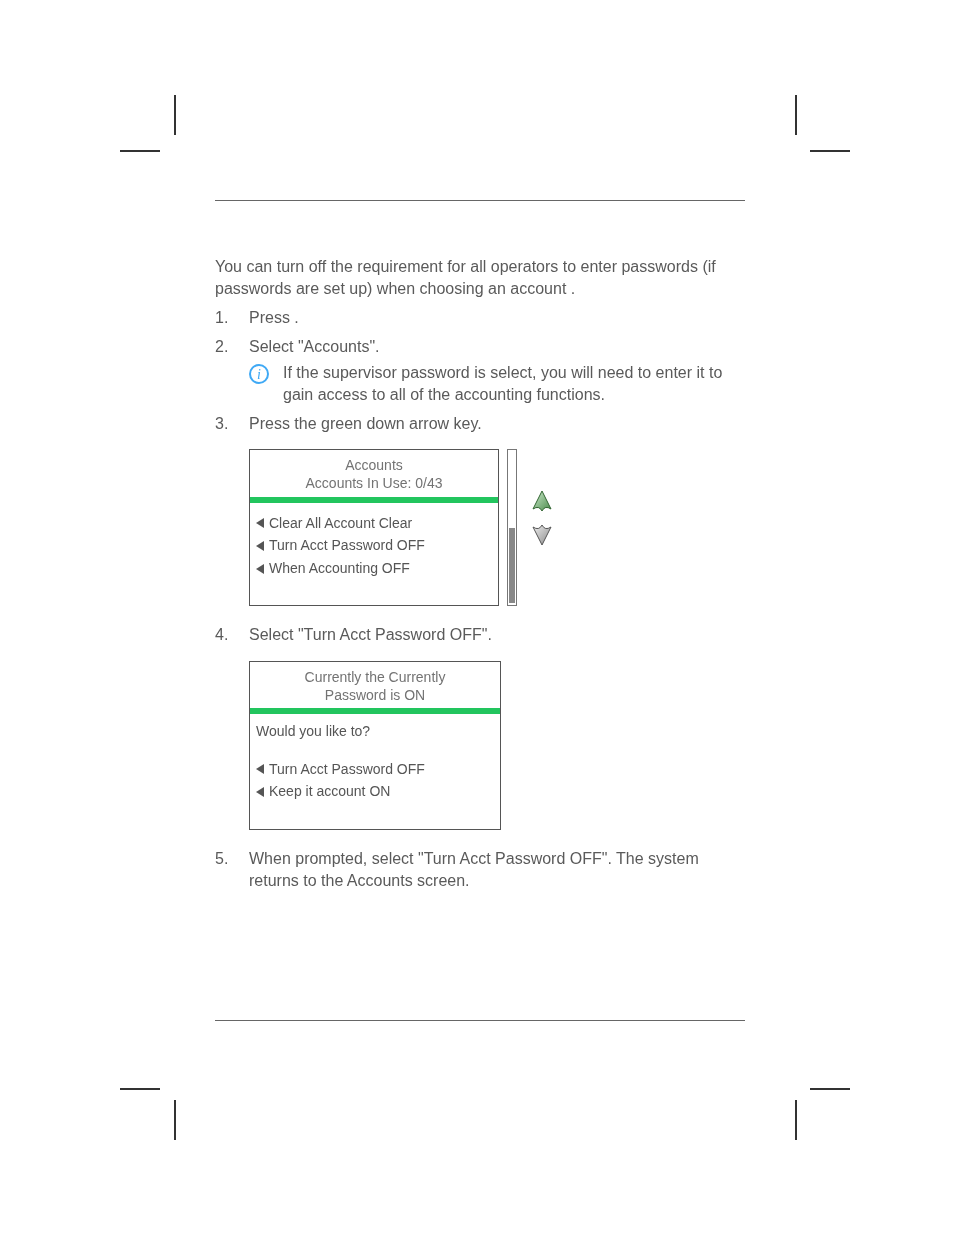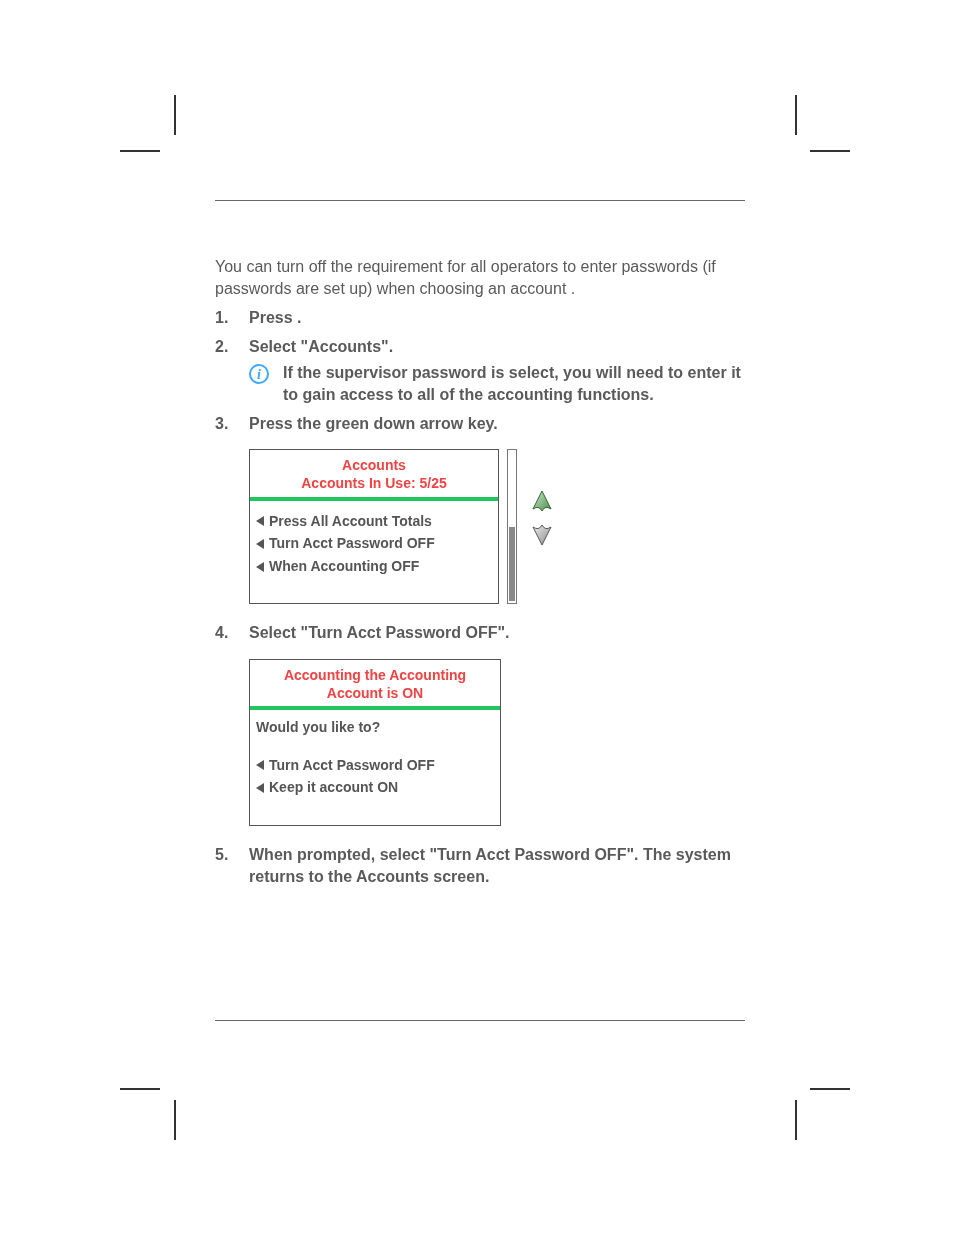--- a/index.html
+++ b/index.html
@@ -18,30 +18,30 @@
   .bl-h { left: 120px; top: 1088px; }
   .br-v { left: 795px; top: 1100px; }
   .br-h { left: 810px; top: 1088px; }
 
   .content { position: absolute; left: 215px; top: 200px; width: 530px; }
   .hr { border: 0; border-top: 1px solid #666; margin-bottom: 55px; }
   .hr2 { position: absolute; left: 215px; top: 1020px; width: 530px; border: 0; border-top: 1px solid #666; }
 
   .intro { font-size: 16px; line-height: 1.35; margin-bottom: 8px; }
   ol.steps { list-style: none; counter-reset: st; font-size: 16px; }
-  ol.steps > li { counter-increment: st; position: relative; padding-left: 34px; margin-bottom: 6px; line-height: 1.4; font-weight: bold; }
+  ol.steps > li { counter-increment: st; position: relative; padding-left: 34px; margin-bottom: 6px; line-height: 1.4; }
   ol.steps > li::before { content: counter(st) "."; position: absolute; left: 0; }
 
   .note { display: flex; margin: 4px 0 6px 0; }
   .info-icon { flex: 0 0 auto; width: 20px; height: 20px; border: 2px solid #3fa9f5; border-radius: 50%; color: #3fa9f5; font-style: italic; font-family: Georgia, serif; font-size: 14px; line-height: 18px; text-align: center; margin-right: 14px; margin-top: 2px; }
   .note-text { flex: 1 1 auto; }
 
   .screen-wrap { position: relative; margin: 14px 0 18px 0; }
   .screen { width: 250px; border: 1px solid #555; background: #fff; }
-  .screen-header { text-align: center; font-size: 14px; color: #ef4444; padding: 6px 6px 4px 6px; border-bottom: 4px solid #22c55e; line-height: 1.3; }
+  .screen-header { text-align: center; font-size: 14px; color: #737373; padding: 6px 6px 4px 6px; border-bottom: 6px solid #22c55e; line-height: 1.3; }
   .screen-body { padding: 8px 6px 24px 6px; font-size: 14px; color: #555; }
   .prompt { margin-bottom: 18px; }
   .menu-item { display: flex; align-items: center; margin: 3px 0; }
   .tri-left { width: 0; height: 0; border-top: 5px solid transparent; border-bottom: 5px solid transparent; border-right: 8px solid #555; margin-right: 5px; flex: 0 0 auto; }
 
   .scrollbar { position: absolute; top: 0; bottom: 0; width: 10px; border: 1px solid #777; background: #fff; }
   .scrollbar .thumb { position: absolute; left: 1px; right: 1px; top: 50%; bottom: 2px; background: #888; }
 
   .nav-arrows { position: absolute; }
   .arrow-up, .arrow-down { width: 22px; height: 24px; display: block; }
@@ -78,26 +78,26 @@
           <span class="info-icon">i</span>
           <span class="note-text">If the supervisor password is select, you will need to enter it to gain access to all of the accounting functions.</span>
         </div>
       </li>
       <li>
         <span>Press the green down arrow key.</span>
         <div class="screen-wrap">
           <div class="screen">
             <div class="screen-header">
               <div>Accounts</div>
-              <div>Accounts In Use:  5/25</div>
+              <div>Accounts In Use:  0/43</div>
             </div>
             <div class="screen-body">
               <div class="menu-item">
                 <span class="tri-left"></span>
-                <span>Press All Account Totals</span>
+                <span>Clear All Account Clear</span>
               </div>
               <div class="menu-item">
                 <span class="tri-left"></span>
                 <span>Turn Acct Password OFF</span>
               </div>
               <div class="menu-item">
                 <span class="tri-left"></span>
                 <span>When Accounting OFF</span>
               </div>
             </div>
@@ -129,22 +129,22 @@
                   <path d="M11 22 L2 4 Q8 8 11 2 Q14 8 20 4 Z" fill="url(#gDn)" stroke="#555" stroke-width="1"></path>
                 </svg>
             </span>
           </div>
         </div>
       </li>
       <li>
         <span>Select "Turn Acct Password OFF".</span>
         <div class="screen2">
           <div class="screen-header">
-            <div>Accounting the Accounting</div>
-            <div>Account is ON</div>
+            <div>Currently the Currently</div>
+            <div>Password is ON</div>
           </div>
           <div class="screen-body">
             <div class="prompt">Would you like to?</div>
             <div class="menu-item">
               <span class="tri-left"></span>
               <span>Turn Acct Password OFF</span>
             </div>
             <div class="menu-item">
               <span class="tri-left"></span>
               <span>Keep it account ON</span>

